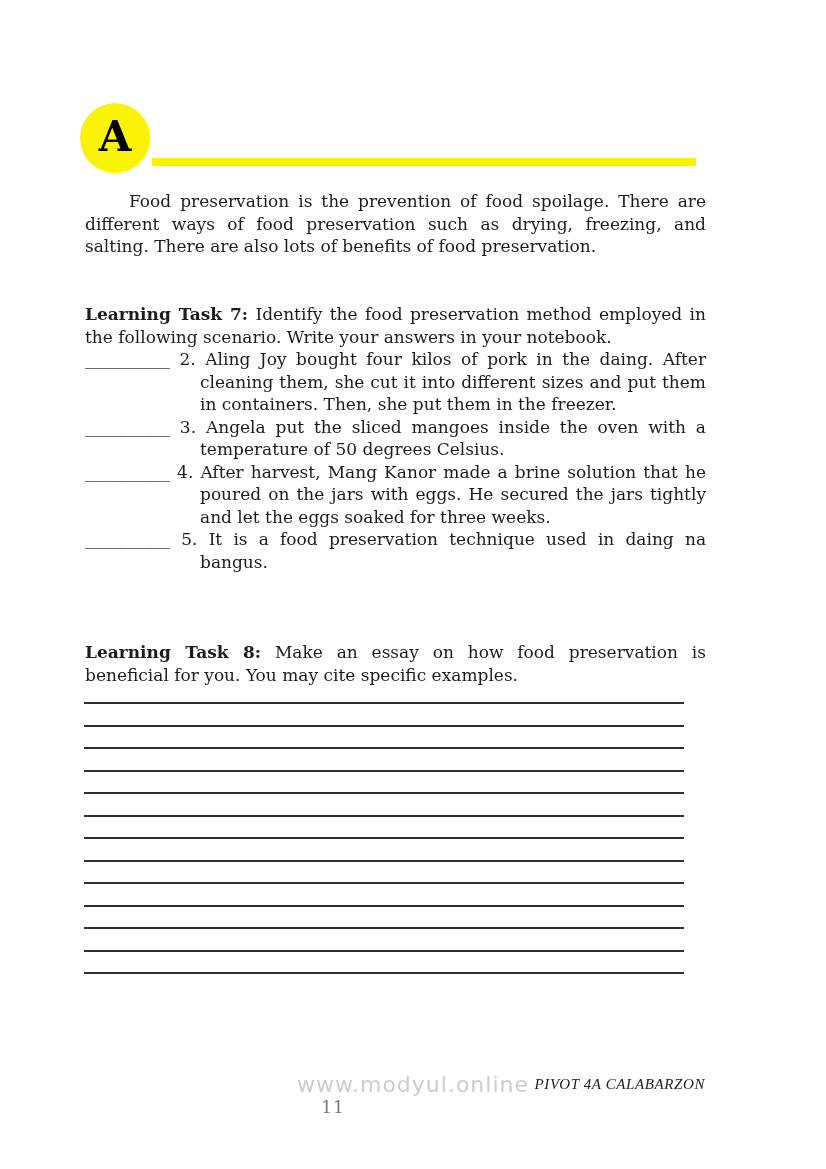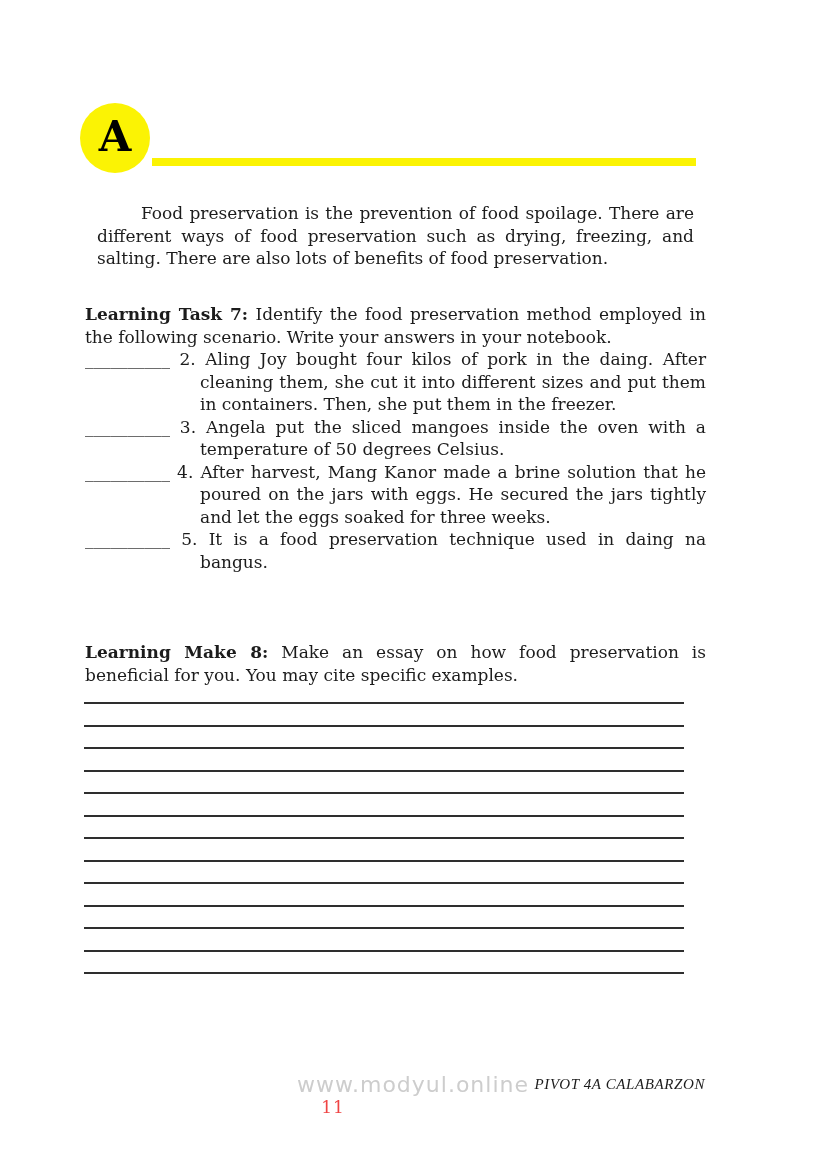--- a/index.html
+++ b/index.html
@@ -89,21 +89,21 @@
     letter-spacing: 0.6px;
     color: #1c1c1c;
   }
   .page-number {
     position: absolute;
     left: 0; top: 1096px;
     width: 666px;
     text-align: center;
     font-size: 17px;
     letter-spacing: 1px;
-    color: #ef4444;
+    color: #737373;
   }
   .watermark {
     position: absolute;
     left: 0; top: 1074px;
     width: 826px;
     text-align: center;
     font-family: "DejaVu Sans", "Liberation Sans", sans-serif;
     font-size: 22px;
     letter-spacing: 1px;
     color: #cdcdcd;
@@ -113,38 +113,38 @@
 <body>
 
 <div class="page">
 
   <div class="badge-circle" style="background: rgb(251, 243, 4);">
     <span class="badge-letter">A</span>
   </div>
   <div class="accent-bar" style="background: rgb(251, 243, 4);"></div>
 
   <div class="intro">
-    <p class="intro-para" style="margin:12px">Food preservation is the prevention of food spoilage.  There are different ways of food preservation such as drying, freezing, and salting. There are also lots of benefits of food preservation.</p>
+    <p class="intro-para" style="margin:0">Food preservation is the prevention of food spoilage.  There are different ways of food preservation such as drying, freezing, and salting. There are also lots of benefits of food preservation.</p>
   </div>
 
   <div class="task7">
     <div><span class="bold">Learning Task 7:</span> <span>Identify the food preservation method employed in the following scenario. Write your answers in your notebook.</span></div>
 
 
     <div class="t7-item"><span class="blank">__________</span> <span>2.</span> <span>Aling Joy bought four kilos of pork in the daing.  After cleaning them, she cut it into different sizes and put them in containers.  Then, she put them in the freezer.</span></div>
 
     <div class="t7-item"><span class="blank">__________</span> <span>3.</span> <span>Angela put the sliced mangoes inside the oven with a temperature of 50 degrees Celsius.</span></div>
 
     <div class="t7-item"><span class="blank">__________</span> <span>4.</span> <span>After harvest, Mang Kanor made a brine solution that he poured on the jars with eggs.  He secured the jars tightly and let the eggs soaked for three weeks.</span></div>
 
     <div class="t7-item"><span class="blank">__________</span> <span>5.</span> <span>It is a food preservation technique used in daing na bangus.</span></div>
   </div>
 
   <div class="task8">
-    <div><span class="bold">Learning Make 8:</span> <span>Make an essay on how food preservation is beneficial for you.  You may cite specific examples.</span></div>
+    <div><span class="bold">Learning Task 8:</span> <span>Make an essay on how food preservation is beneficial for you.  You may cite specific examples.</span></div>
   </div>
 
   <div class="essay-lines">
       <div class="essay-line"></div>
       <div class="essay-line"></div>
       <div class="essay-line"></div>
       <div class="essay-line"></div>
       <div class="essay-line"></div>
       <div class="essay-line"></div>
       <div class="essay-line"></div>

